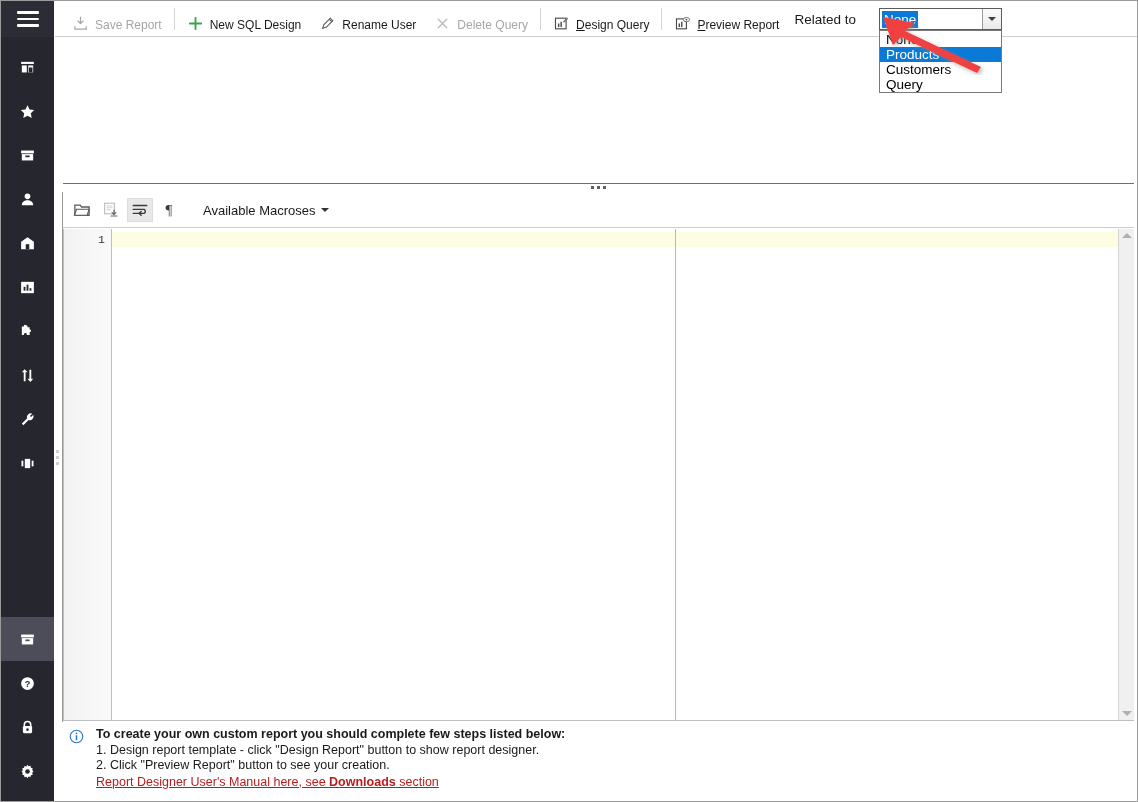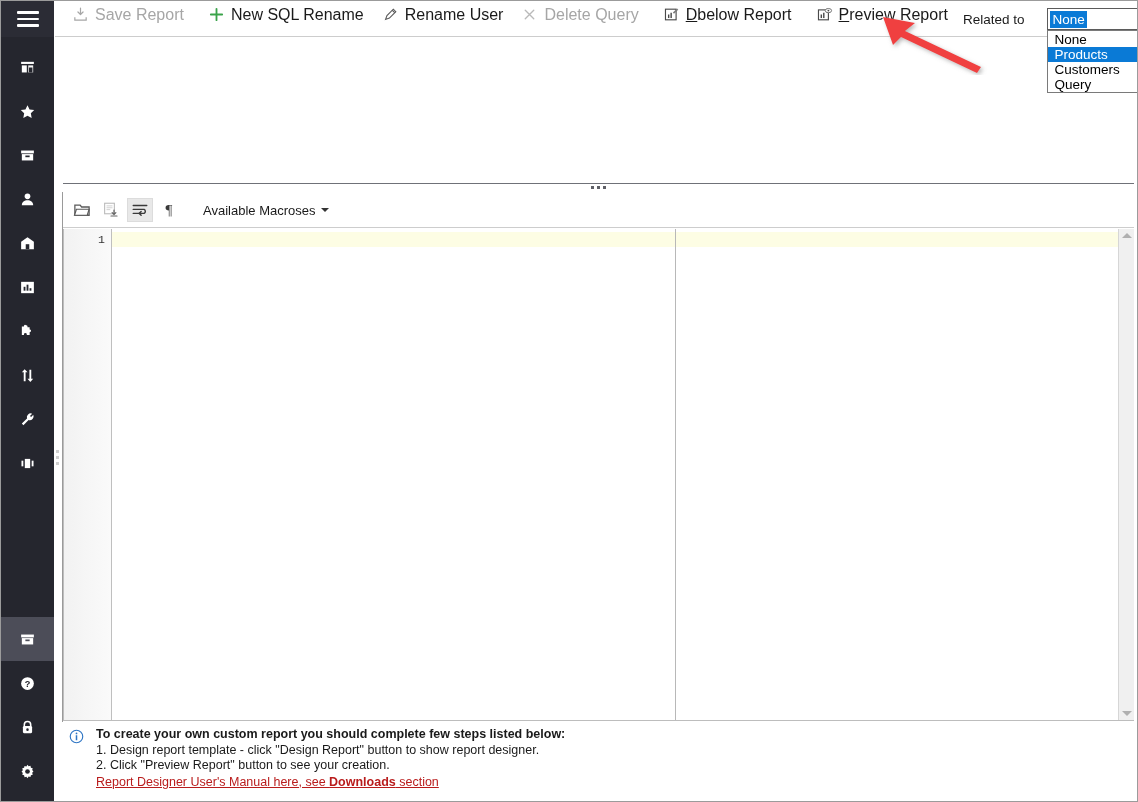--- a/index.html
+++ b/index.html
@@ -50,23 +50,23 @@
   
   #toolbar {
     position: absolute; left: 54px; top: 1px;
     width: 1083px; height: 35px;
     background: #ffffff;
     border-bottom: 1px solid #cdcdcd;
     display: flex; align-items: center;
     padding-left: 8px;
   }
   .tb-btn {
-    display: flex; align-items: flex-start; gap: 6px;
+    display: flex; align-items: flex-end; gap: 6px;
     height: 26px; padding: 0 9px;
-    font-size: 16px; color: #1a1a1a;
+    font-size: 12px; color: #1a1a1a;
     white-space: nowrap; cursor: default;
   }
   .tb-btn.disabled { color: #a6a6a6; }
   .tb-sep {
     width: 1px; height: 22px; background: #d4d4d4; margin: 0 3px;
   }
   .tb-ico { width: 17px; height: 17px; display: block; flex: none; }
   .acc { text-decoration: underline; }
 
   #related-label {
@@ -382,21 +382,21 @@
       </svg>
       <span>Save Report</span>
     </div>
 
     <div class="tb-sep"></div>
 
     <div class="tb-btn">
       <svg class="tb-ico" viewBox="0 0 24 24">
         <path d="M12 4v16M4 12h16" stroke="#3aa34a" stroke-width="2.6" stroke-linecap="round"></path>
       </svg>
-      <span>New SQL Rename</span>
+      <span>New SQL Design</span>
     </div>
 
     <div class="tb-btn">
       <svg class="tb-ico" viewBox="0 0 24 24">
         <path d="M5 19l2-5.5L16 4.5l3.5 3.5L10.5 17z" fill="#ffffff" stroke="#5a5a5a" stroke-width="1.5"></path>
         <path d="M14.5 6l3.5 3.5" stroke="#5a5a5a" stroke-width="1.5"></path>
       </svg>
       <span>Rename User</span>
     </div>
 
@@ -409,21 +409,21 @@
 
     <div class="tb-sep"></div>
 
     <div class="tb-btn">
       <svg class="tb-ico" viewBox="0 0 24 24">
         <rect x="3.5" y="4.5" width="15" height="15" fill="#fff" stroke="#4a4a4a" stroke-width="1.6"></rect>
         <rect x="7" y="12" width="2" height="5" fill="#4a4a4a"></rect>
         <rect x="10.5" y="9.5" width="2" height="7.5" fill="#4a4a4a"></rect>
         <path d="M14 9l6-5.5 1.5 1.8L15.5 11z" fill="#7a7a7a"></path>
       </svg>
-      <span><span class="acc">D</span><span>below Report</span></span>
+      <span><span class="acc">D</span><span>esign Query</span></span>
     </div>
 
     <div class="tb-sep"></div>
 
     <div class="tb-btn">
       <svg class="tb-ico" viewBox="0 0 24 24">
         <rect x="3.5" y="5.5" width="14" height="14" fill="#fff" stroke="#4a4a4a" stroke-width="1.6"></rect>
         <rect x="6.5" y="12" width="2" height="5" fill="#4a4a4a"></rect>
         <rect x="10" y="9.5" width="2" height="7.5" fill="#4a4a4a"></rect>
         <ellipse cx="17.5" cy="6.5" rx="4.5" ry="3" fill="#fff" stroke="#6a6a6a" stroke-width="1.3"></ellipse>

